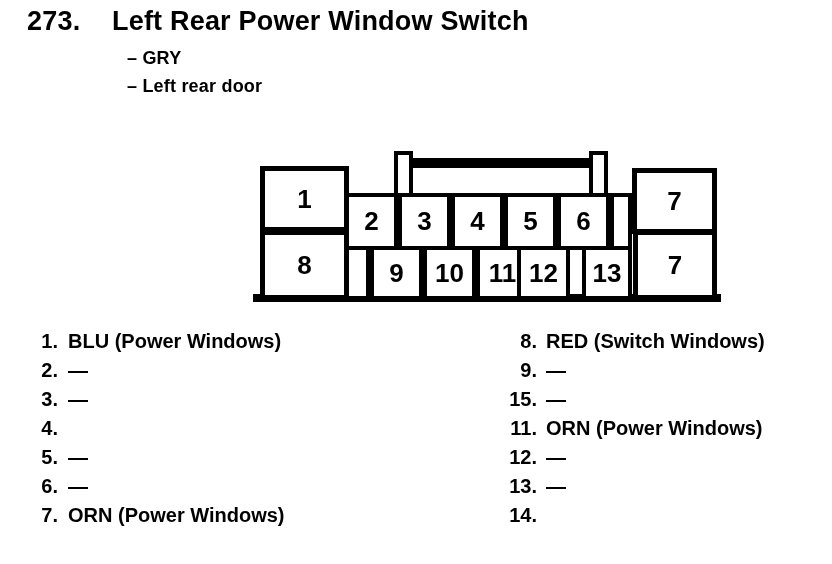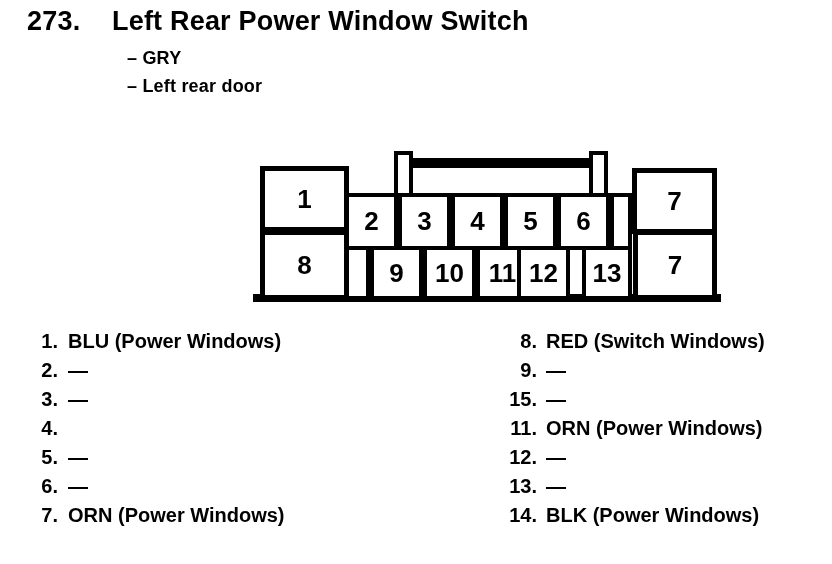--- a/index.html
+++ b/index.html
@@ -150,15 +150,14 @@
   <div class="pin-row">
     <span class="pin-num">12.</span>
     <span class="pin-label">—</span>
   </div>
   <div class="pin-row">
     <span class="pin-num">13.</span>
     <span class="pin-label">—</span>
   </div>
   <div class="pin-row">
     <span class="pin-num">14.</span>
-    <span class="pin-label">BLK (Power Windows)</span>
   </div>
 </div>
 
 </body></html>

